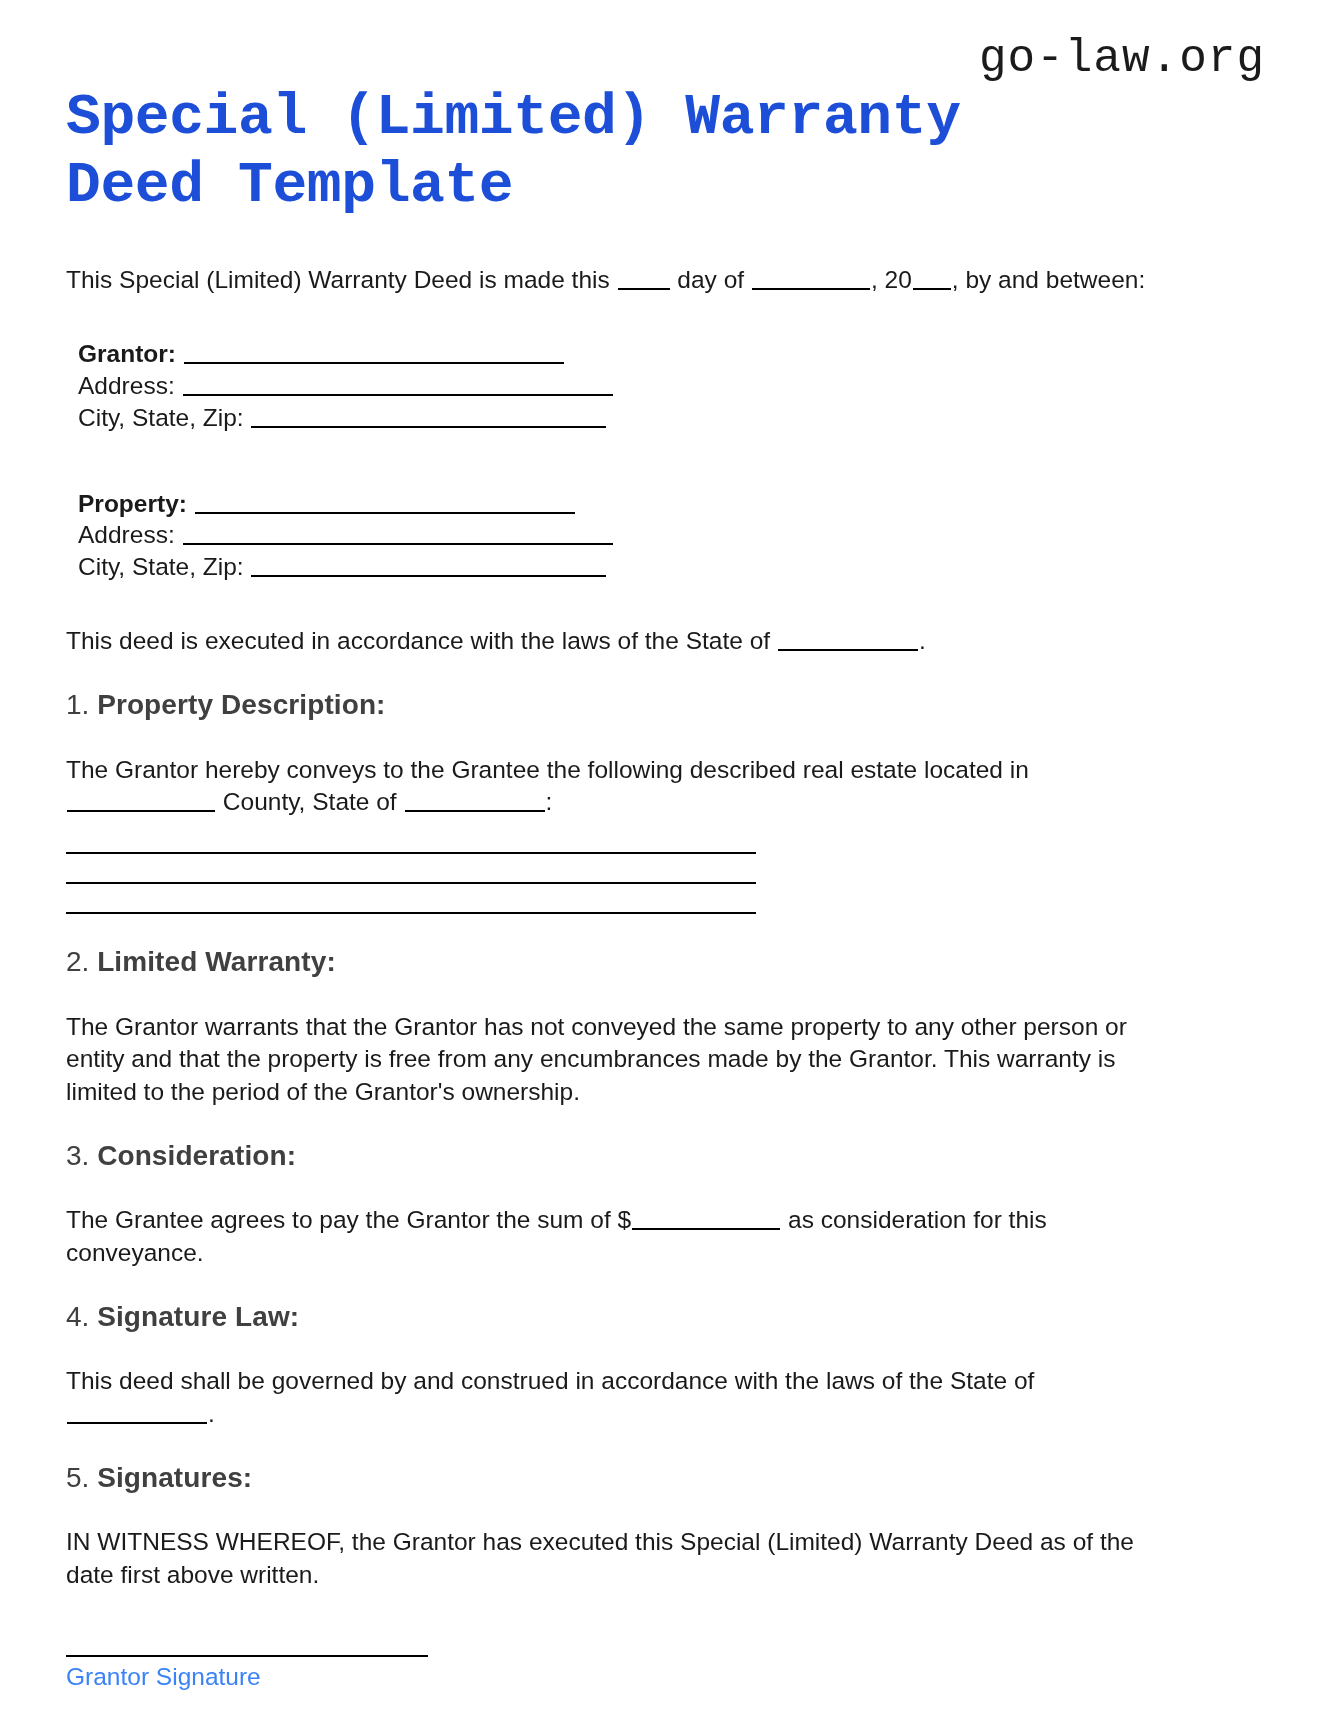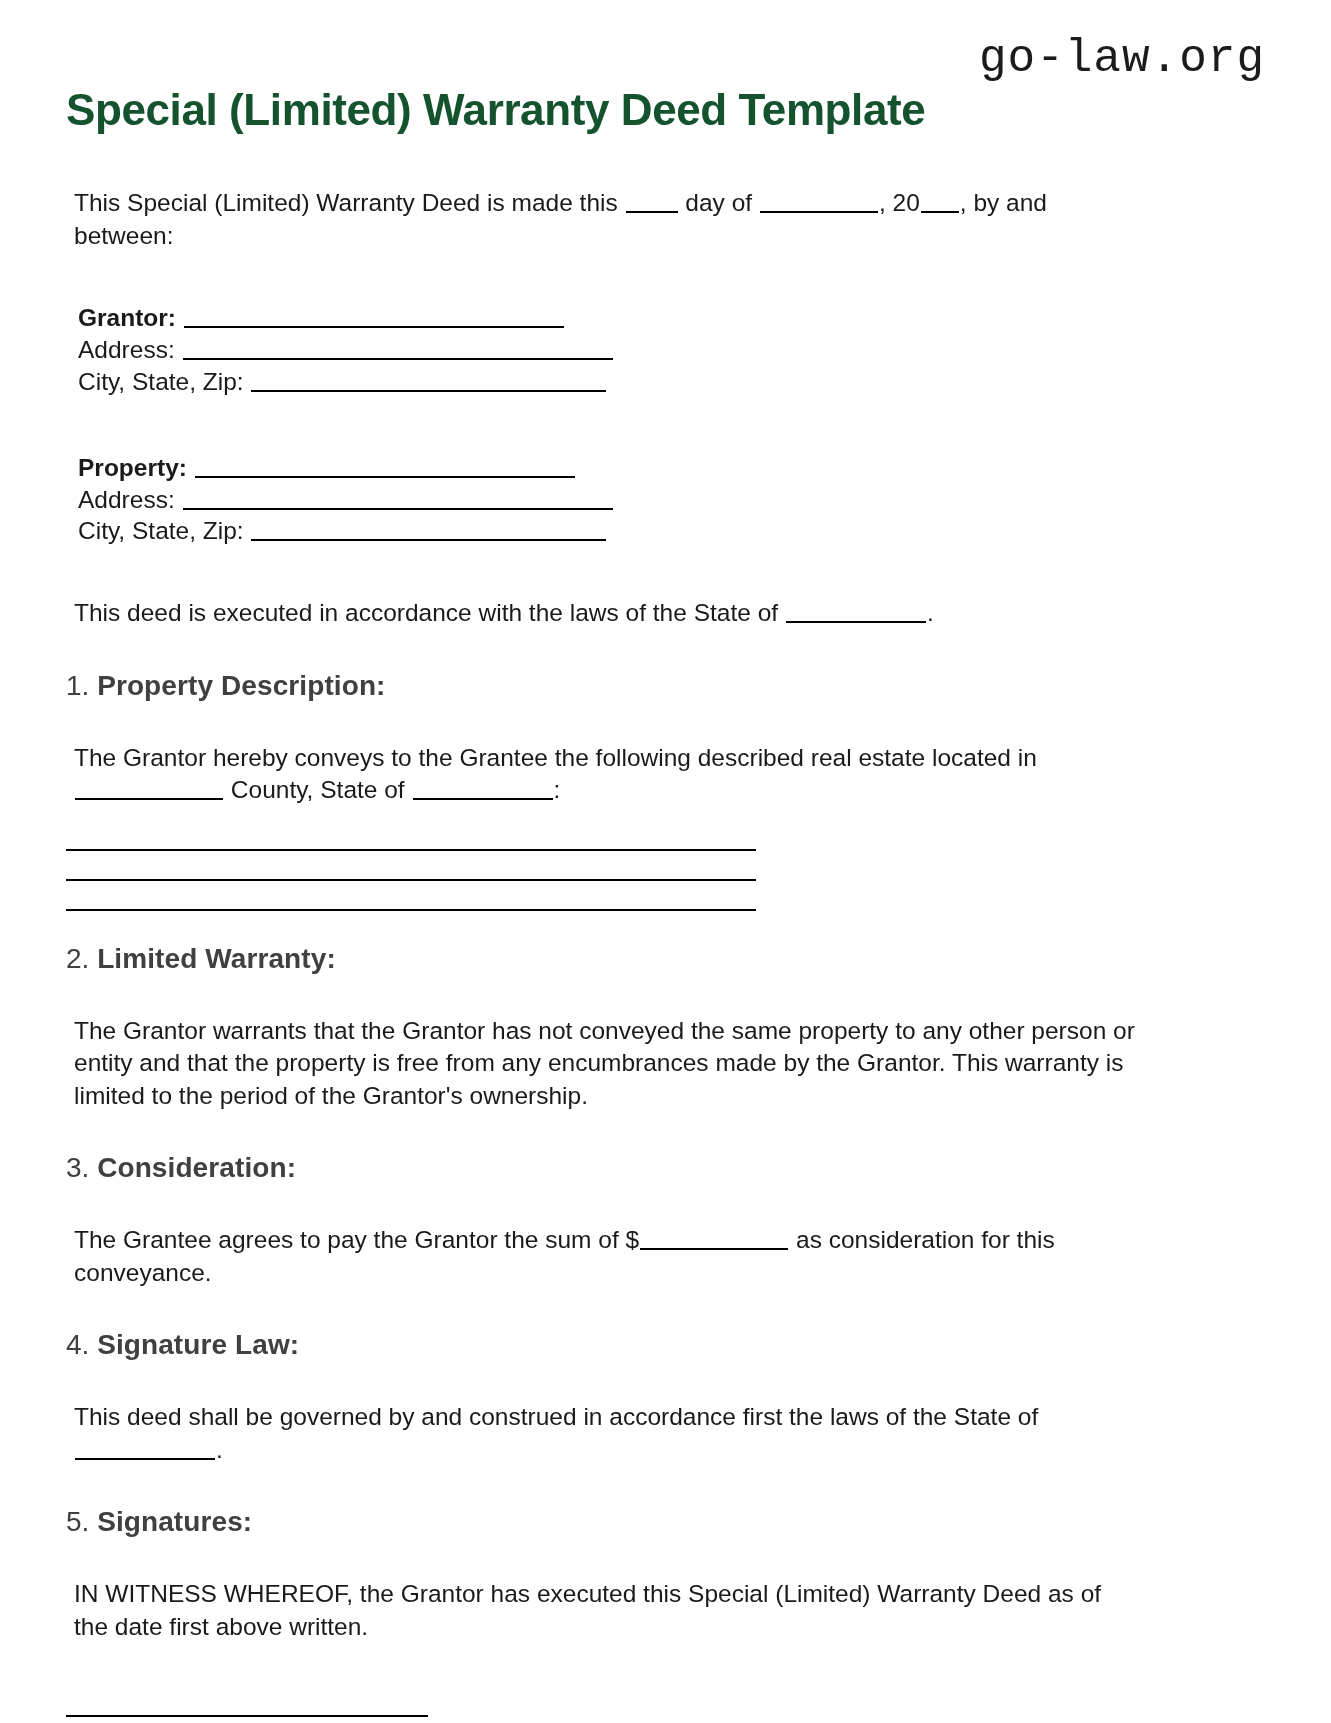--- a/index.html
+++ b/index.html
@@ -29,30 +29,30 @@
     line-height: 1;
   }
   .content {
     position: absolute;
     left: 66px;
     top: 84px;
     width: 1080px;
   }
   h1.doc-title {
     margin: 0 0 0 0;
-    font-size: 44px;
+    font-size: 58px;
     line-height: 1.17;
     font-weight: bold;
-    font-family: Liberation Sans, sans-serif;
+    font-family: Liberation Mono, monospace;
     letter-spacing: -0.4px;
-    color: #14532d;
+    color: #1d4ed8;
     width: 930px;
   }
   p.body-text {
-    margin: 8px;
+    margin: 0;
     font-size: 24.5px;
     line-height: 1.32;
     color: #1a1a1a;
     font-weight: normal;
   }
   .gap-intro { height: 44px; }
   .gap-block { height: 30px; }
   .gap-sec   { height: 30px; }
   .gap-lines { height: 34px; }
 
@@ -229,21 +229,21 @@
     <div class="gap-sec"></div>
 
     <h2 class="sec-head">
       <span class="sec-num">4.</span>
       <span class="sec-title">Signature Law:</span>
     </h2>
 
     <div class="gap-sec"></div>
 
     <p class="body-text">
-      <span>This deed shall be governed by and construed in accordance first the laws of the State of</span>
+      <span>This deed shall be governed by and construed in accordance with the laws of the State of</span>
       <span class="blank w-state"></span><span>.</span>
     </p>
 
     <div class="gap-sec"></div>
 
     <h2 class="sec-head">
       <span class="sec-num">5.</span>
       <span class="sec-title">Signatures:</span>
     </h2>
 

